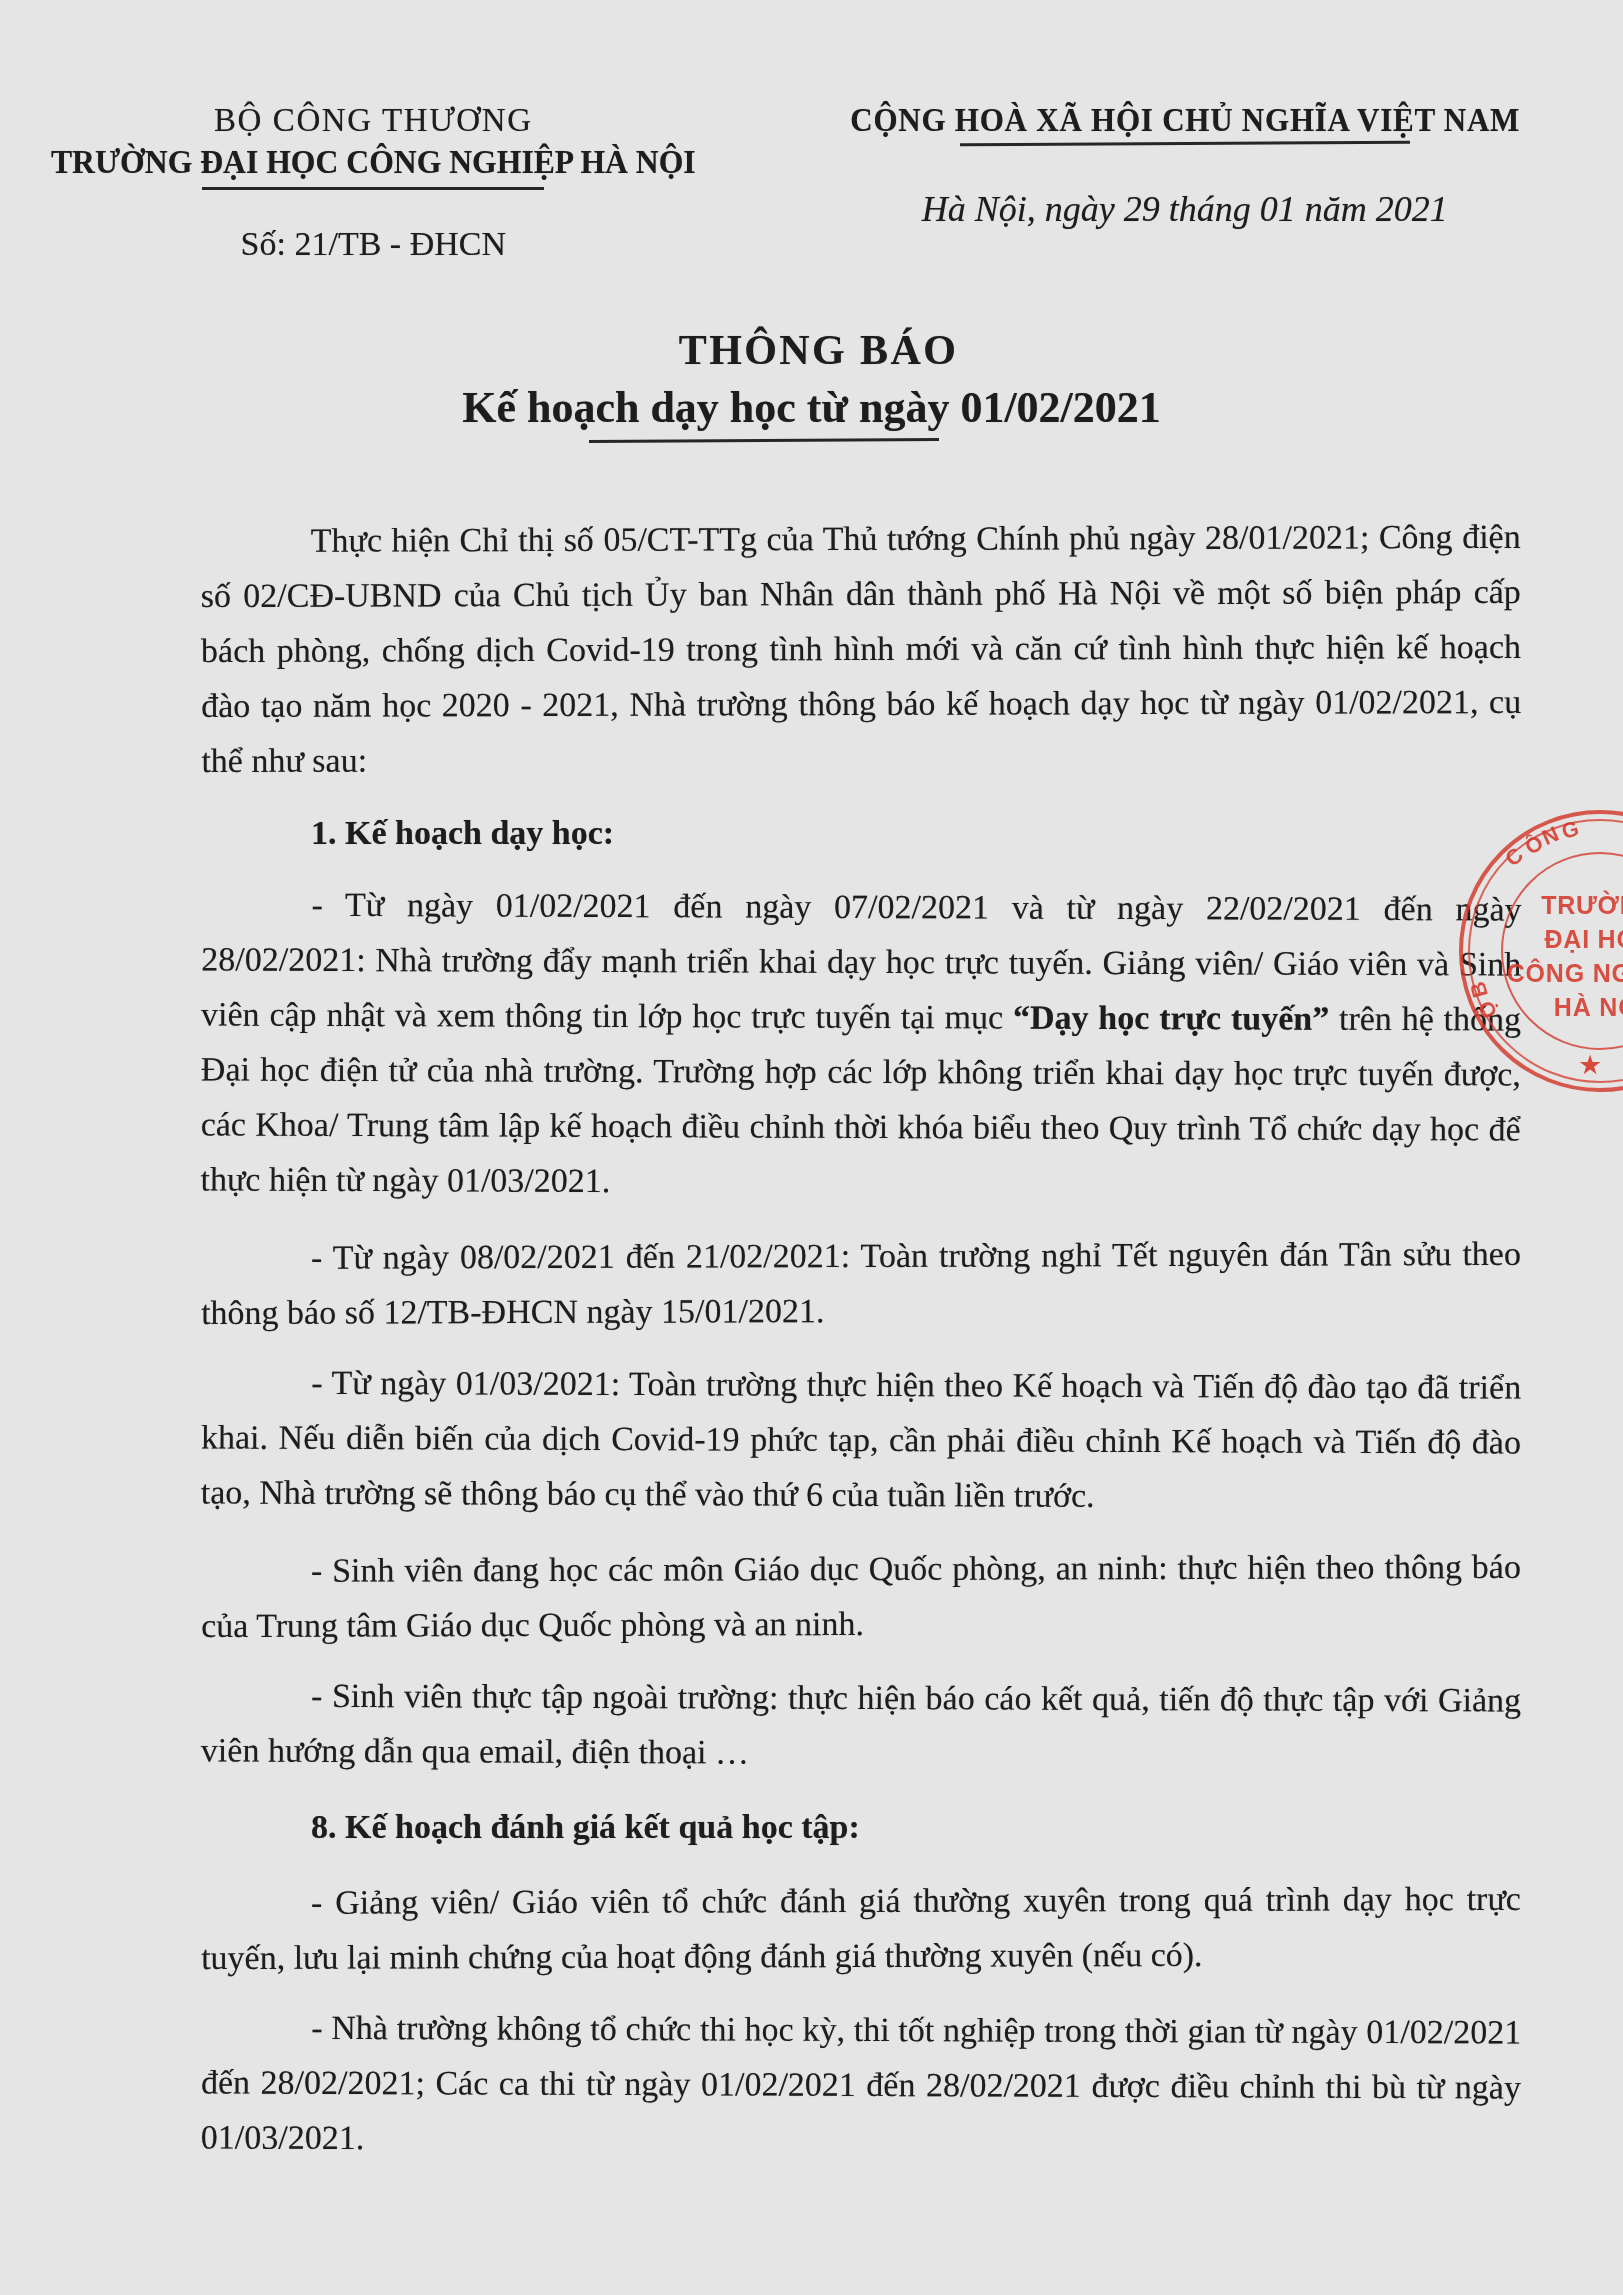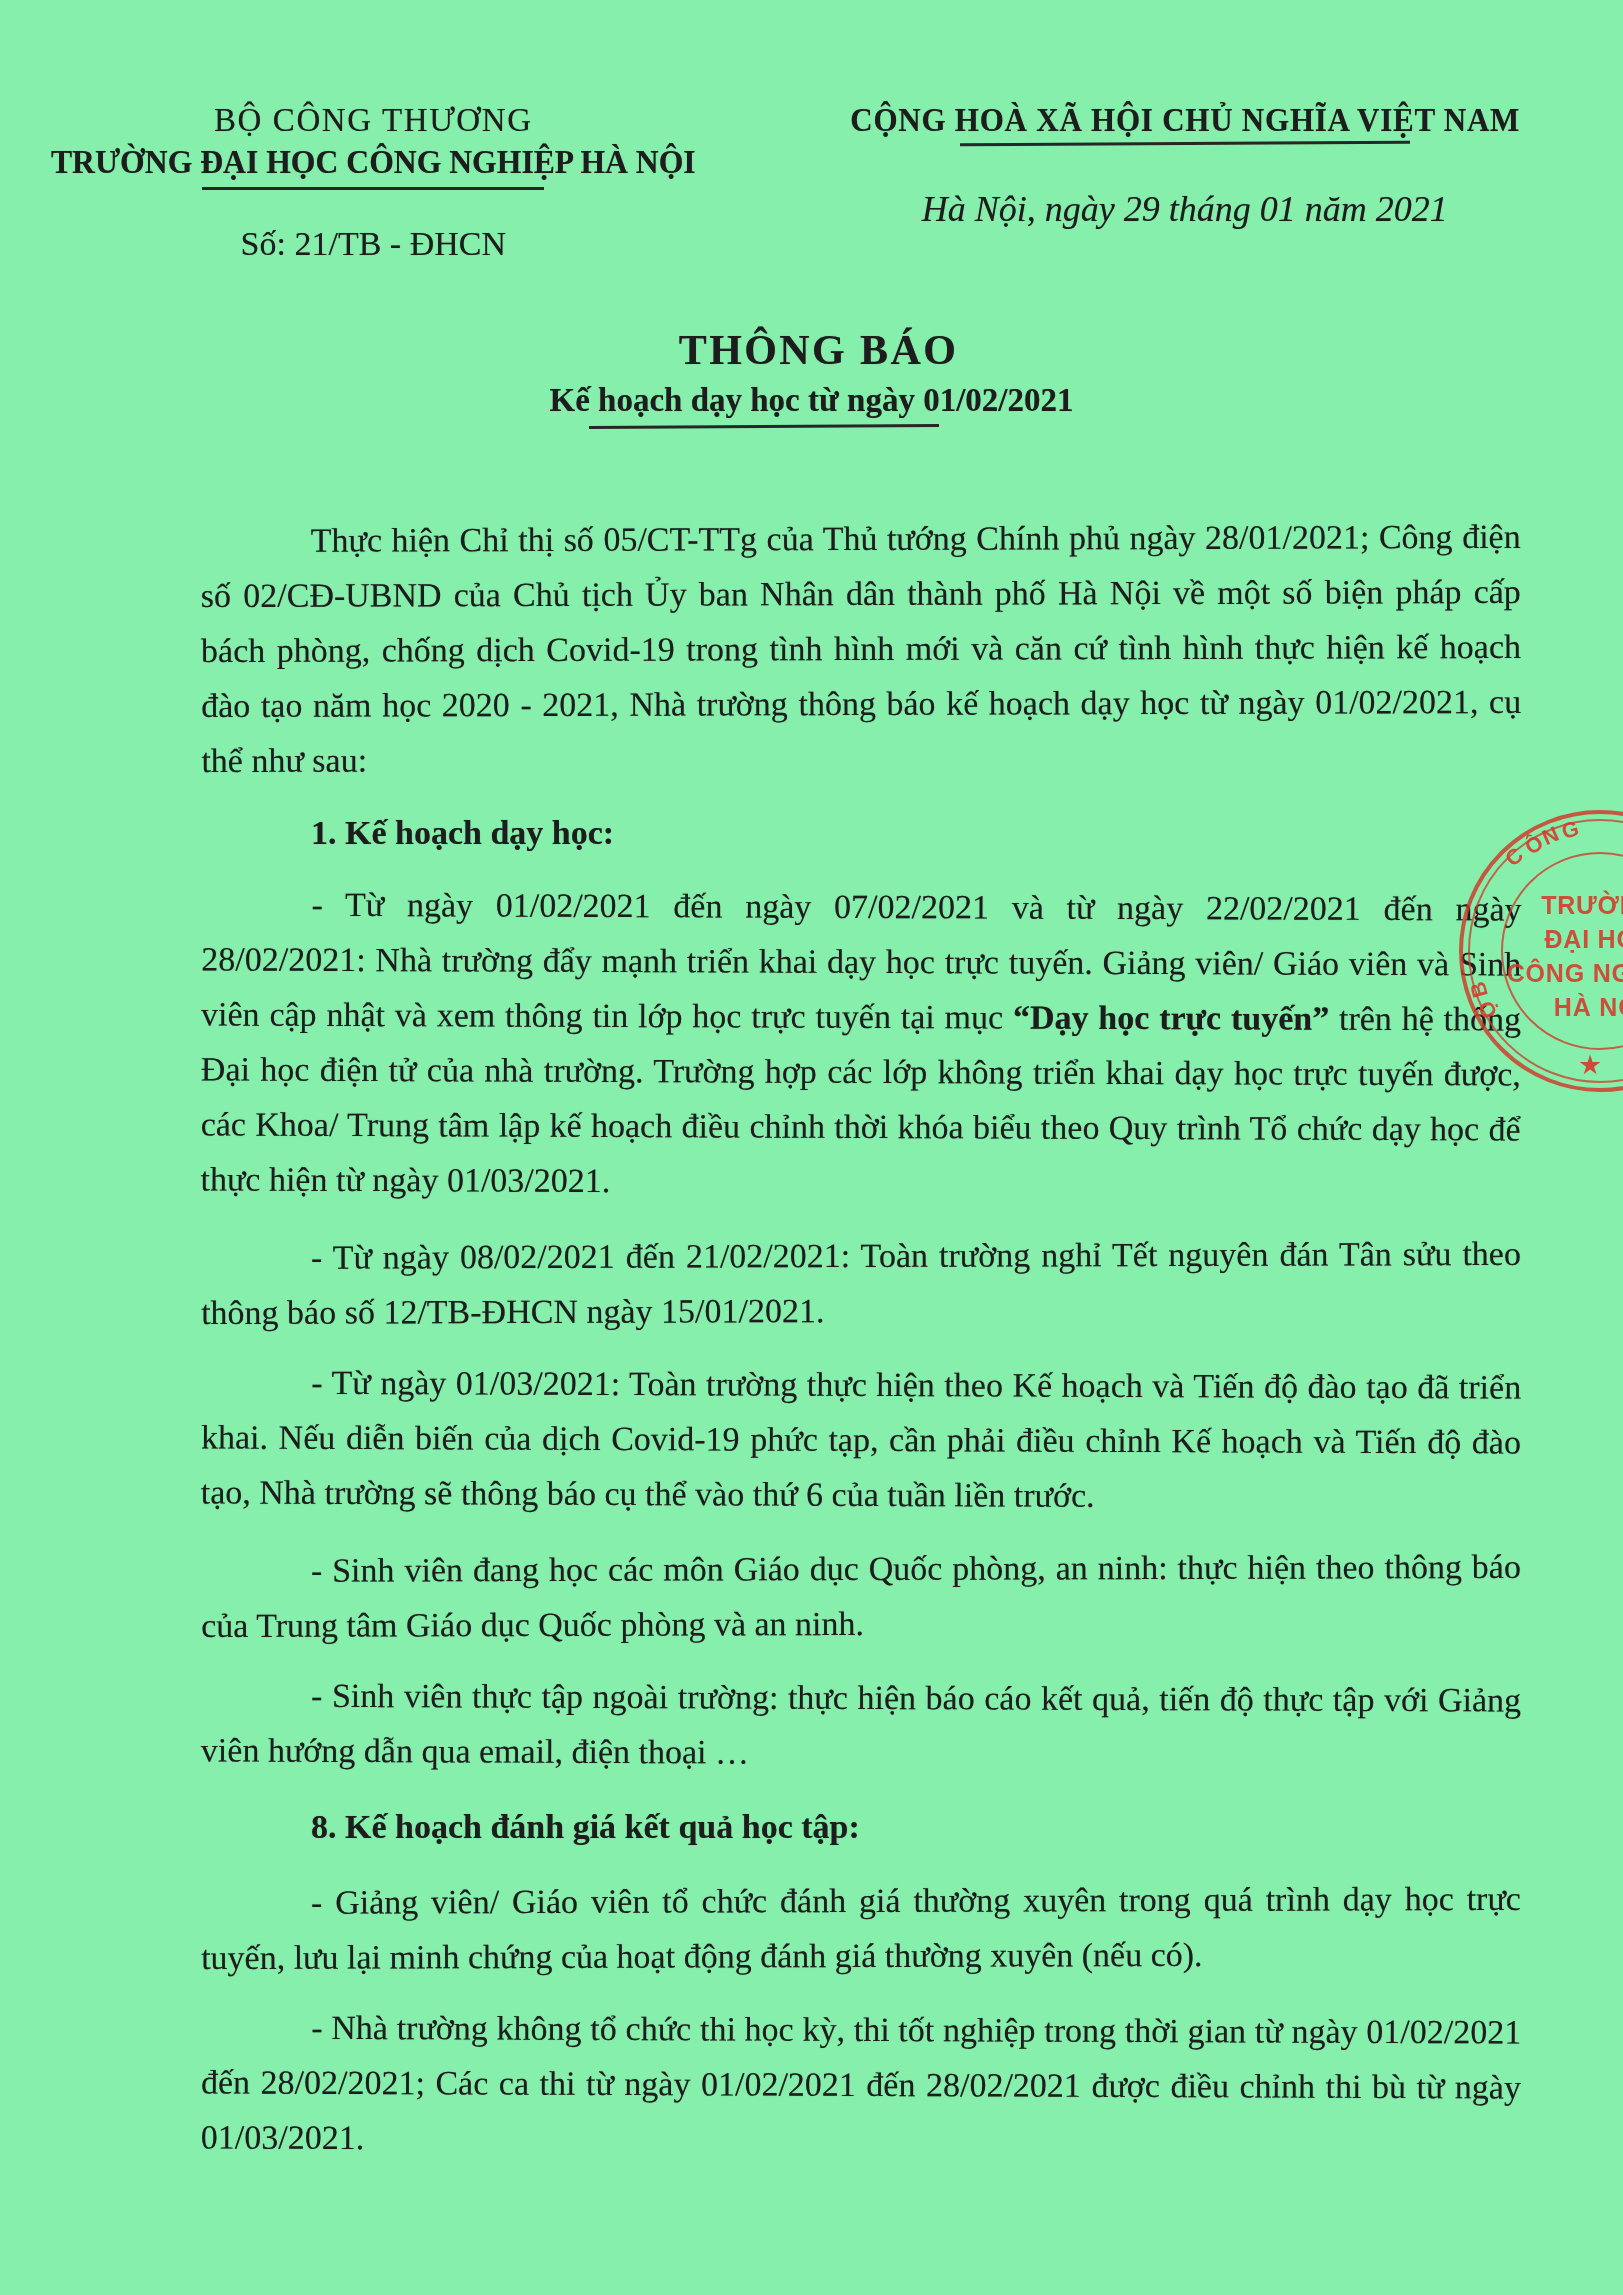--- a/index.html
+++ b/index.html
@@ -1,20 +1,20 @@
 <!DOCTYPE html>
 <html style="font-size:12.7px"><head>
 <meta charset="utf-8">
 <style>
   html,body { margin:0; padding:0; background:#8a8a8a; }
   .page {
     position:relative;
     width:1623px; height:2295px;
     margin:0 auto;
-    background:#86efac;
+    background:#e5e5e5;
     overflow:hidden;
     font-family:"Liberation Serif", serif;
     color:#1d1d1d;
   }
   .scan-text { text-shadow:0 0 0.8px rgba(25,25,25,.45); }
 
   
   .doc-header { position:absolute; top:102px; left:0; right:0; display:flex; }
   .header-left  { width:46%; text-align:center; }
   .header-right { width:54%; text-align:center; }
@@ -23,21 +23,21 @@
   .rule-left  { width:342px; border-top:3.2px solid #262626; margin:6.4px auto 0; }
   .docnum     { margin-top:35px; font-size:34px; white-space:nowrap;font-family:Liberation Serif, serif; }
   .country    { font-size:33px; font-weight:bold; white-space:nowrap; transform:scaleX(.94); letter-spacing:0.8px; }
   .motto      { font-size:37px; font-weight:bold; white-space:nowrap; margin-top:6.4px; }
   .rule-right { width:450px; border-top:3.2px solid #262626; margin:3.2px auto 0; transform:rotate(-.35deg); }
   .dateline   { margin-top:43px; font-size:36px; font-style:italic; white-space:nowrap; }
 
   
   .title-block { position:absolute; top:326px; left:0; width:100%; text-align:center; }
   .main-title { font-size:42px; font-weight:bold; letter-spacing:2.4px;padding-left:14px; }
-  .subtitle   { font-size:33px; font-weight:bold; margin-top:8px; }
+  .subtitle   { font-size:44px; font-weight:bold; margin-top:8px; }
   .rule-title { width:350px; border-top:3.2px solid #262626; margin:6.4px auto 0; transform:translateX(-48px) rotate(-.3deg); }
 
   
   .doc-body {
     position:absolute; top:511px; left:201px; width:1320px;
     font-size:34px; line-height:55px; text-align:justify;
   }
   .doc-body p { margin:0 0 19px; text-indent:110px; }
   .sec-heading { font-weight:bold; margin:3.2px 0 21px; }
   .tilt-a { transform:rotate(.22deg); }

